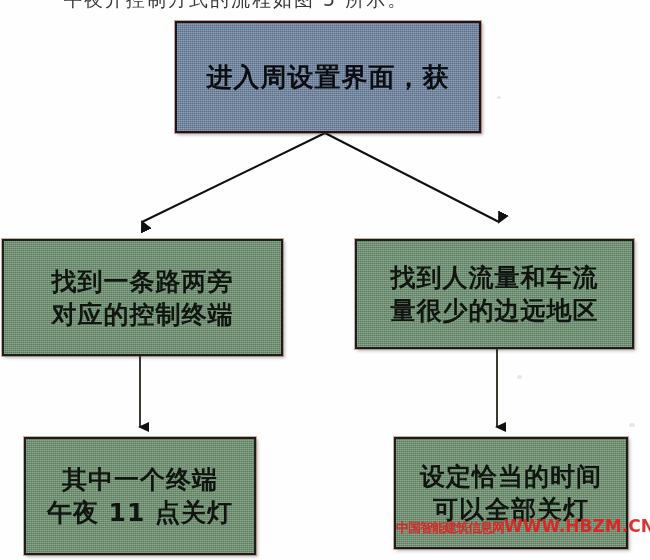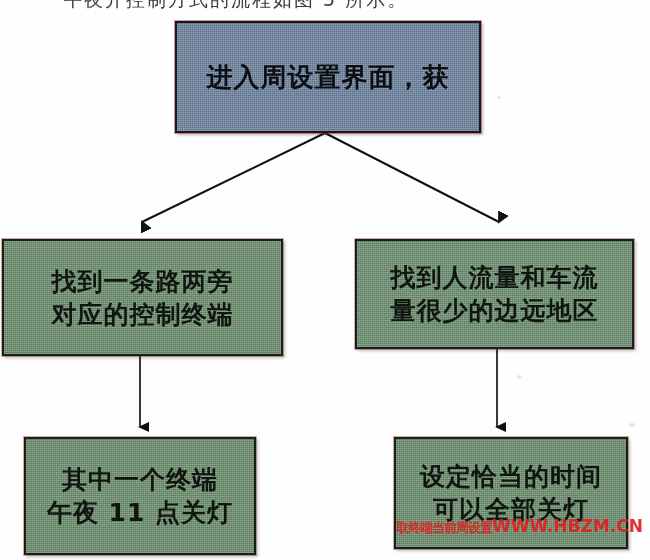--- a/index.html
+++ b/index.html
@@ -161,20 +161,20 @@
     <span class="ln">其中一个终端</span>
     <span class="ln">午夜 11 点关灯</span>
   </div>
 
   <div class="box green" style="left:378px; top:437px; width:234px; height:112px; font-size:25px;margin-left:16px;">
     <span class="ln">设定恰当的时间</span>
     <span class="ln">可以全部关灯</span>
   </div>
 
   <div class="watermark">
-    <span class="wm-cn">取终端当前周设置</span><span class="wm-url">WWW.HBZM.CN</span>
+    <span class="wm-cn">中国智能建筑信息网</span><span class="wm-url">WWW.HBZM.CN</span>
   </div>
 
   <div class="speck" style="left:497px;top:96px;width:4px;height:3px;"></div>
   <div class="speck" style="left:517px;top:375px;width:5px;height:4px;"></div>
   <div class="speck" style="left:629px;top:423px;width:6px;height:4px;"></div>
 
 </div>
 
 </body></html>

